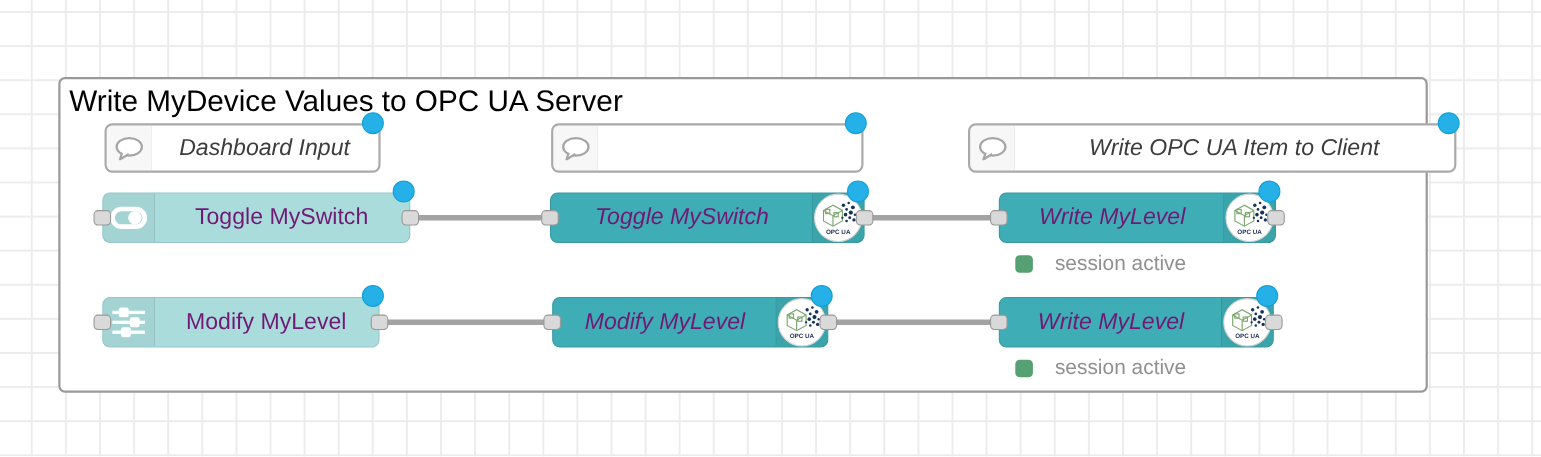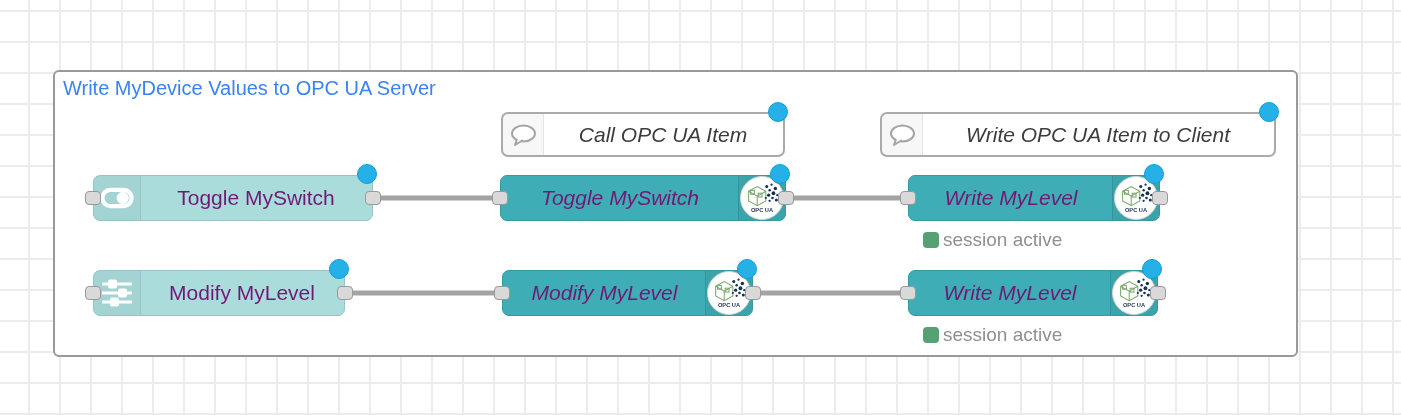--- a/index.html
+++ b/index.html
@@ -18,21 +18,21 @@
     background-position:28px 10px;
   }
   
   .group{
     position:absolute;left:53px;top:70px;width:1245px;height:287px;
     background:#fff;border:2px solid #999;border-radius:6px;
     box-sizing:border-box;
   }
   .group-title{
     position:absolute;left:8px;top:5px;
-    font-size:20px;color:#3b82f6;white-space:nowrap;
+    font-size:27px;color:#000000;white-space:nowrap;
   }
   
   svg.wires{position:absolute;left:0;top:0;width:1401px;height:415px;pointer-events:none;}
   svg.wires line{pointer-events:stroke;}
 
   
   .node{
     position:absolute;height:46px;box-sizing:border-box;border-radius:7px;
   }
   .node .label{
@@ -77,21 +77,21 @@
   .port.in{left:-9px;}
   .port.out{right:-9px;}
   
   .changed-dot{
     position:absolute;width:20px;height:20px;border-radius:50%;
     background:#25b1e8;border:1px solid #119fd6;box-sizing:border-box;
     top:-12px;right:-5px;
   }
   
   .status{
-    position:absolute;left:14px;top:53px;display:flex;align-items:center;gap:4px;
+    position:absolute;left:14px;top:53px;display:flex;align-items:center;gap:20px;
     white-space:nowrap;
   }
   .status-dot{width:16px;height:16px;border-radius:4px;background:#55a173;}
   .status-text{font-size:19px;color:#909090;}
   
   .opcua-badge{
     width:44px;height:44px;border-radius:50%;background:#fff;
     border:1px solid #d5d5d5;box-sizing:border-box;overflow:hidden;
     display:flex;align-items:center;justify-content:center;
   }
@@ -105,33 +105,42 @@
     <div class="group-title">Write MyDevice Values to OPC UA Server</div>
   </div>
 
   <svg class="wires">
     <line x1="373" y1="198" x2="500" y2="198" stroke="#a3a3a3" stroke-width="5" stroke-linecap="round"></line>
     <line x1="786" y1="198" x2="908" y2="198" stroke="#a3a3a3" stroke-width="5" stroke-linecap="round"></line>
     <line x1="345" y1="293" x2="502" y2="293" stroke="#a3a3a3" stroke-width="5" stroke-linecap="round"></line>
     <line x1="753" y1="293" x2="908" y2="293" stroke="#a3a3a3" stroke-width="5" stroke-linecap="round"></line>
   </svg>
 
-
-  <div class="node comment" style="left:501px;top:112px;width:284px;">
+  <div class="node comment" style="left:95px;top:112px;width:251px;">
     <div class="icon-area">
       <svg width="27" height="22" viewBox="0 0 27 22">
         <ellipse cx="13.5" cy="9.5" rx="11.5" ry="8" fill="#fff" stroke="#a5a5a5" stroke-width="2"></ellipse>
         <path d="M7 15 L5 21 L13 16" fill="#fff" stroke="#a5a5a5" stroke-width="2" stroke-linejoin="round"></path>
       </svg>
     </div>
-    <div class="label">Call OPC UA Item</div>
-    <div class="changed-dot"></div>
-  </div>
-
-  <div class="node comment" style="left:880px;top:112px;width:396px;">
+    <div class="label">Dashboard Input</div>
+    <div class="changed-dot"></div>
+  </div>
+
+  <div class="node comment" style="left:501px;top:112px;width:284px;">
+    <div class="icon-area">
+      <svg width="27" height="22" viewBox="0 0 27 22">
+        <ellipse cx="13.5" cy="9.5" rx="11.5" ry="8" fill="#fff" stroke="#a5a5a5" stroke-width="2"></ellipse>
+        <path d="M7 15 L5 21 L13 16" fill="#fff" stroke="#a5a5a5" stroke-width="2" stroke-linejoin="round"></path>
+      </svg>
+    </div>
+    <div class="changed-dot"></div>
+  </div>
+
+  <div class="node comment" style="left:880px;top:112px;width:444px;">
     <div class="icon-area">
       <svg width="27" height="22" viewBox="0 0 27 22">
         <ellipse cx="13.5" cy="9.5" rx="11.5" ry="8" fill="#fff" stroke="#a5a5a5" stroke-width="2"></ellipse>
         <path d="M7 15 L5 21 L13 16" fill="#fff" stroke="#a5a5a5" stroke-width="2" stroke-linejoin="round"></path>
       </svg>
     </div>
     <div class="label">Write OPC UA Item to Client</div>
     <div class="changed-dot"></div>
   </div>
 

